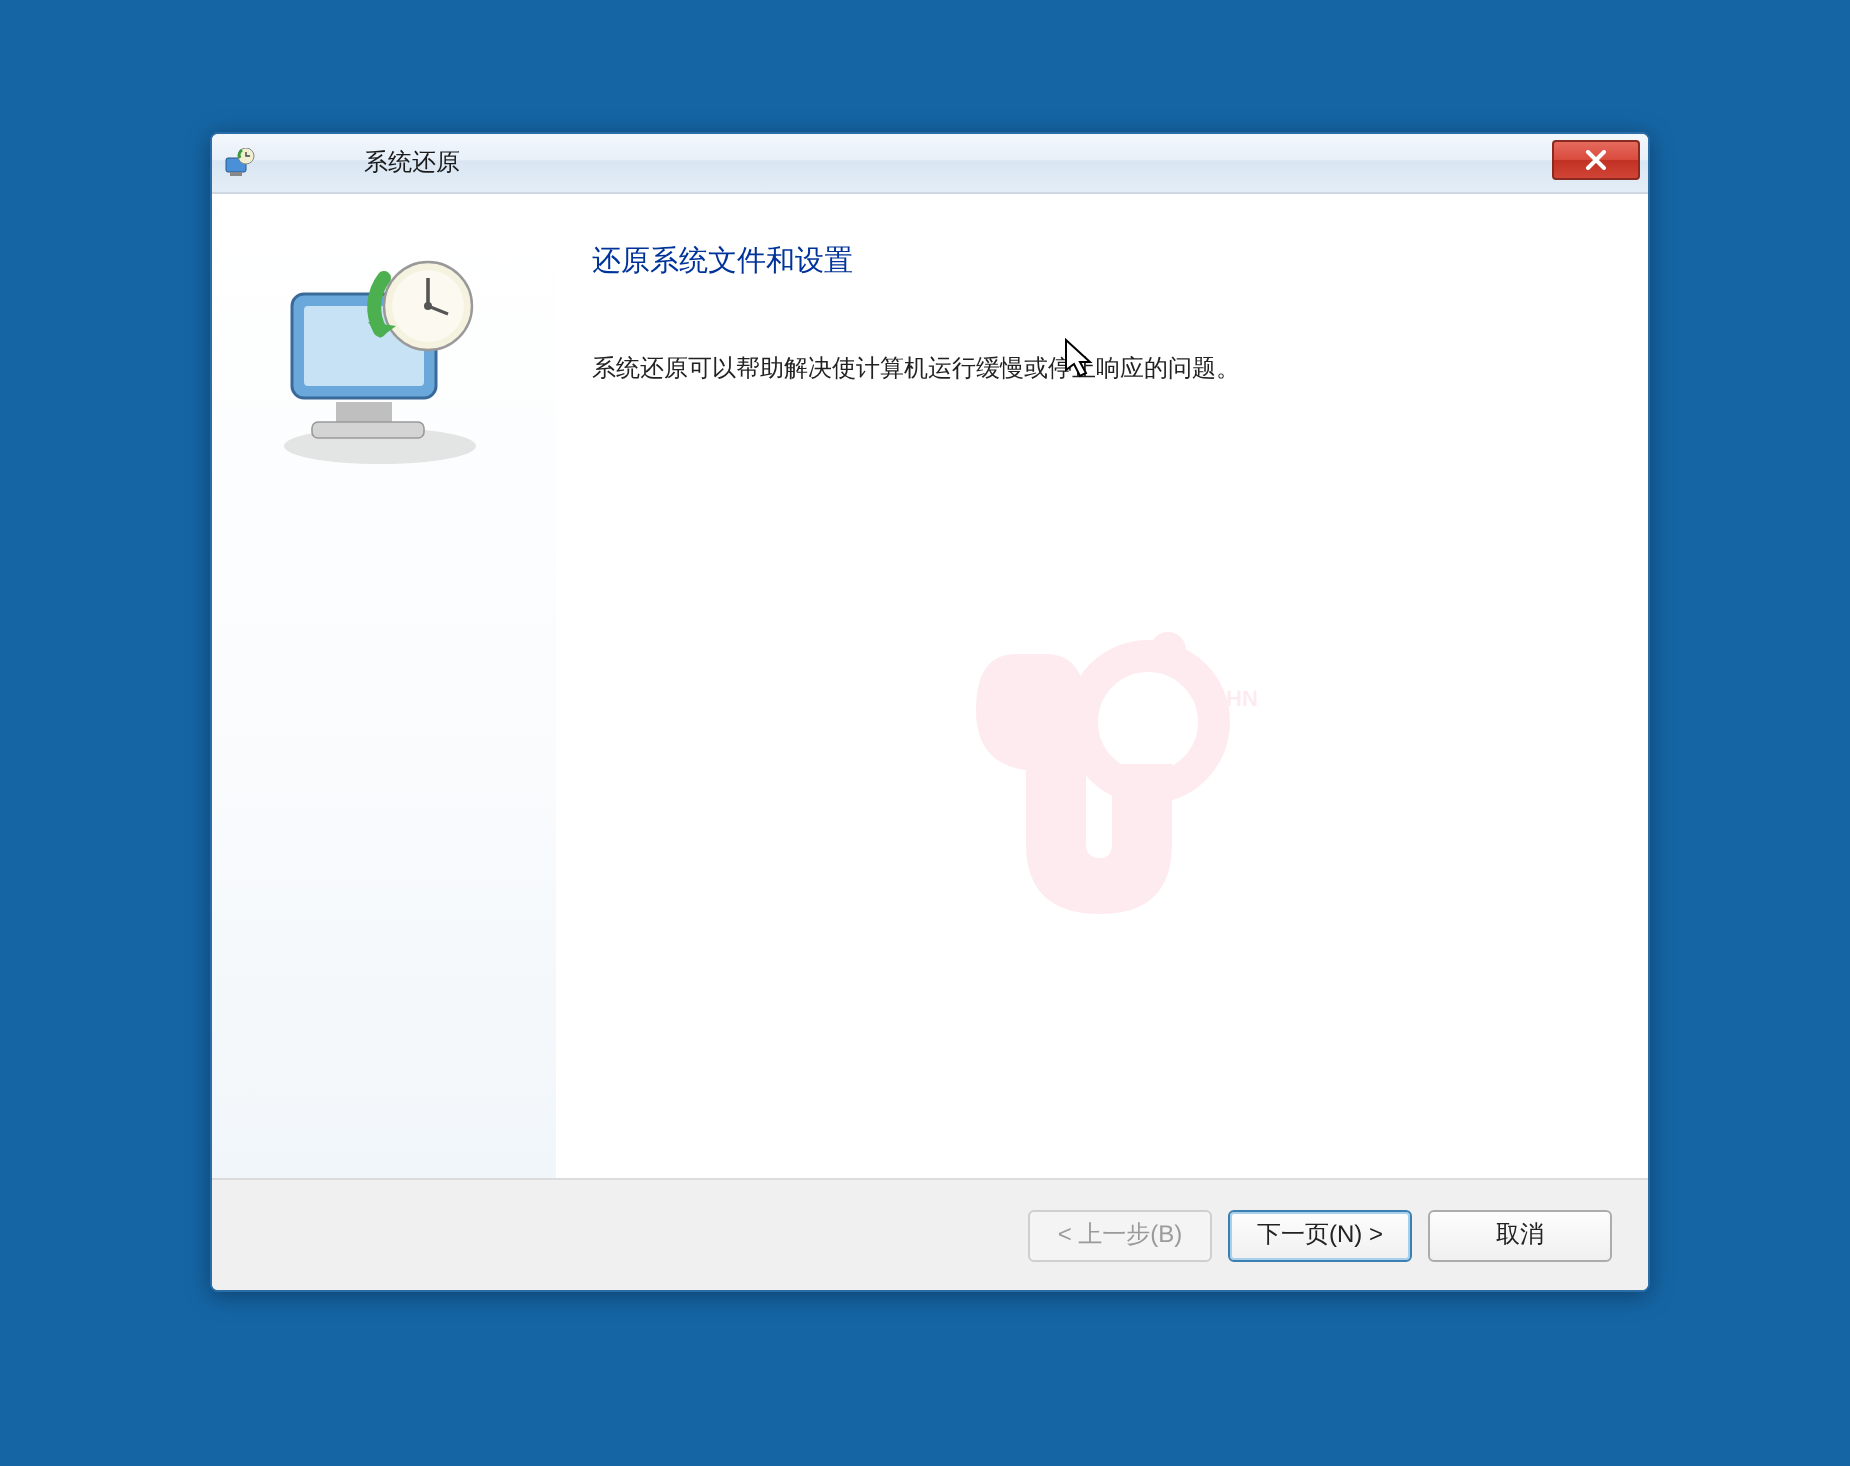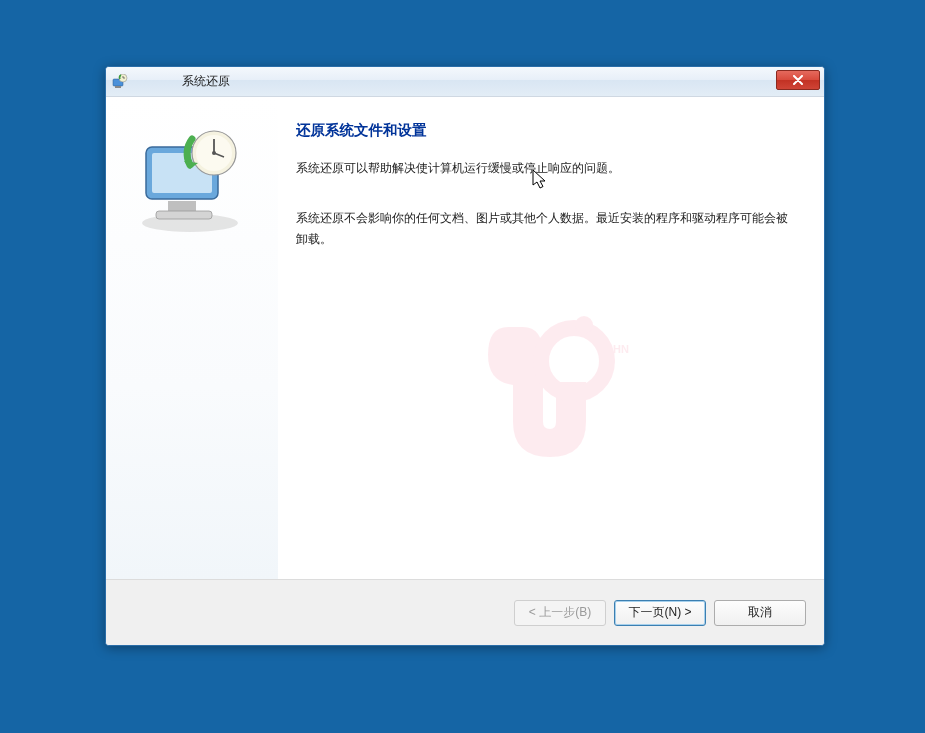--- a/index.html
+++ b/index.html
@@ -83,38 +83,38 @@
       position: relative;
     }
     .main {
       flex: 1;
       padding: 24px 36px 10px 18px;
       position: relative;
     }
     .heading {
       font-size: 14.5px;
       color: #003399;
-      margin-bottom: 18px;
-      font-weight: 700;
+      margin-bottom: 34px;
+      font-weight: 400;
     }
     .para {
       font-size: 12px;
       color: #222;
       line-height: 1.7;
       margin-bottom: 30px;
     }
     .watermark {
       position: absolute;
       left: 200px;
       top: 210px;
       opacity: 0.28;
       pointer-events: none;
     }
     .footer {
-      height: 66px;
+      height: 56px;
       background: #f0f0f0;
       border-top: 1px solid #dcdcdc;
       display: flex;
       align-items: center;
       justify-content: flex-end;
       padding: 0 18px;
       gap: 8px;
     }
     .btn {
       min-width: 92px;
@@ -189,21 +189,20 @@
           <circle cx="86" cy="28" r="2" fill="#555"></circle>
           <path d="M 64 14 A 24 24 0 0 0 62 40" stroke="#4caf50" stroke-width="7" fill="none" stroke-linecap="round"></path>
           <path d="M 56 36 L 62 44 L 70 38 Z" fill="#4caf50"></path>
         </svg>
       </div>
     </div>
 
     <div class="main">
       <div class="heading">还原系统文件和设置</div>
       <div class="para">系统还原可以帮助解决使计算机运行缓慢或停止响应的问题。</div>
-      <div class="para">系统还原不会影响你的任何文档、图片或其他个人数据。最近安装的程序和驱动程序可能会被卸载。</div>
 
       <div class="watermark">
         <svg width="165" height="175" viewBox="0 0 165 175">
           <g fill="#e85a7a">
             <path d="M 30 20 Q 10 20 10 48 Q 10 75 35 78 L 35 115 Q 35 150 72 150 Q 108 150 108 115 L 108 75 L 78 75 L 78 115 Q 78 122 72 122 Q 65 122 65 115 L 65 48 Q 65 20 45 20 Z" fill="#fbb8c8"></path>
             <circle cx="96" cy="54" r="33" fill="none" stroke="#fbb8c8" stroke-width="16"></circle>
             <circle cx="96" cy="54" r="20" fill="#ffffff"></circle>
             <circle cx="106" cy="18" r="9" fill="#fbb8c8"></circle>
           </g>
           <text x="135" y="46" font-size="11" font-weight="700" fill="#fbb8c8">HN</text>

